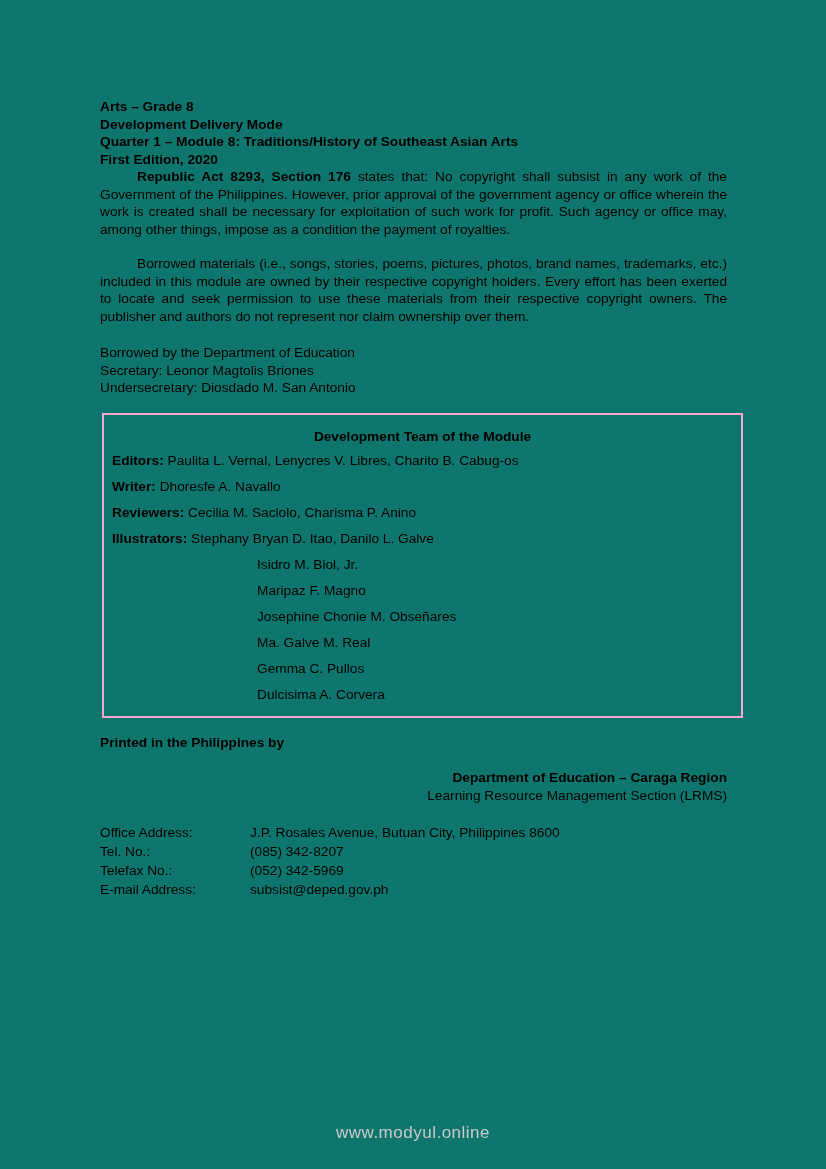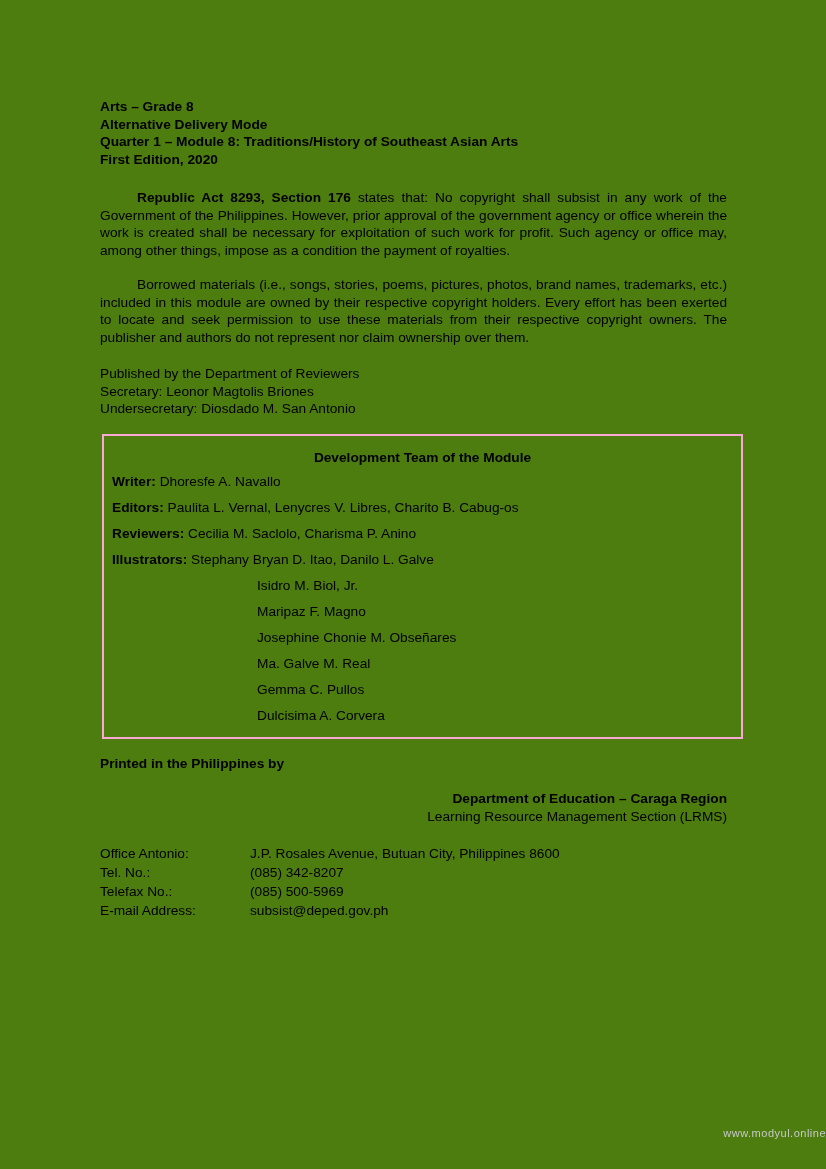--- a/index.html
+++ b/index.html
@@ -4,37 +4,37 @@
 <style>
   html, body {
     margin: 0;
     padding: 0;
     background: #ffffff;
   }
   .page {
     position: relative;
     width: 826px;
     height: 1169px;
-    background: #4d7c0f;
+    background: #0f766e;
     font-family: "Liberation Sans", sans-serif;
     font-size: 13.7px;
     line-height: 17.5px;
     color: #000000;
     box-sizing: border-box;
     padding: 98px 99px 0 100px;
     overflow: hidden;
   }
   .bold { font-weight: bold; }
   .header-block div { font-weight: bold; }
   .para {
     text-align: justify;
     text-indent: 37px;
     margin: 0;
   }
-  .para1 { margin-top: 21px; }
+  .para1 { }
   .para2 { margin-top: 17px; }
   .published-block { margin-top: 19px; }
   .dev-box {
     margin-top: 16px;
     margin-left: 2px;
     width: 621px;
     border: 2px solid #f9a8d4;
     padding: 11px 8px 8px 8px;
   }
   .dev-box-title {
@@ -60,82 +60,82 @@
     line-height: 19px;
   }
   .contact-row .contact-label {
     flex: 0 0 150px;
   }
   .footer-watermark {
     position: absolute;
     left: 0;
     right: 0;
     bottom: 26px;
-    text-align: right;
+    text-align: center;
     color: #c9c9c9;
-    font-size: 11px;
+    font-size: 17px;
     line-height: 20px;
     letter-spacing: 0.5px;
   }
 </style>
 </head>
 <body>
 
 <div class="page">
 
   <div class="header-block">
     <div>Arts – Grade 8</div>
-    <div>Alternative Delivery Mode</div>
+    <div>Development Delivery Mode</div>
     <div>Quarter 1 – Module 8: Traditions/History of Southeast Asian Arts</div>
     <div>First Edition, 2020</div>
   </div>
 
   <p class="para para1"><span class="bold">Republic Act 8293, Section 176</span><span> states that: No copyright shall subsist in any work of the Government of the Philippines. However, prior approval of the government agency or office wherein the work is created shall be necessary for exploitation of such work for profit. Such agency or office may, among other things, impose as a condition the payment of royalties.</span></p>
 
   <p class="para para2">Borrowed materials (i.e., songs, stories, poems, pictures, photos, brand names, trademarks, etc.) included in this module are owned by their respective copyright holders. Every effort has been exerted to locate and seek permission to use these materials from their respective copyright owners. The publisher and authors do not represent nor claim ownership over them.</p>
 
   <div class="published-block">
-    <div>Published by the Department of Reviewers</div>
+    <div>Borrowed by the Department of Education</div>
     <div>Secretary: Leonor Magtolis Briones</div>
     <div>Undersecretary: Diosdado M. San Antonio</div>
   </div>
 
   <div class="dev-box">
     <div class="dev-box-title">Development Team of the Module</div>
+    <div class="dev-row"><span class="label">Editors:</span> <span>Paulita L. Vernal, Lenycres V. Libres, Charito B. Cabug-os</span></div>
     <div class="dev-row"><span class="label">Writer:</span> <span>Dhoresfe A. Navallo</span></div>
-    <div class="dev-row"><span class="label">Editors:</span> <span>Paulita L. Vernal, Lenycres V. Libres, Charito B. Cabug-os</span></div>
     <div class="dev-row"><span class="label">Reviewers:</span> <span>Cecilia M. Saclolo, Charisma P. Anino</span></div>
     <div class="dev-row"><span class="label">Illustrators:</span> <span>Stephany Bryan D. Itao, Danilo L. Galve</span></div>
     <div class="mgmt-member">Isidro M. Biol, Jr.</div>
     <div class="mgmt-member">Maripaz F. Magno</div>
     <div class="mgmt-member">Josephine Chonie M. Obseñares</div>
     <div class="mgmt-member">Ma. Galve M. Real</div>
     <div class="mgmt-member">Gemma C. Pullos</div>
     <div class="mgmt-member">Dulcisima A. Corvera</div>
   </div>
 
   <div class="printed-by">Printed in the Philippines by</div>
 
   <div class="publisher-block">
     <div class="publisher-name">Department of Education – Caraga Region</div>
     <div>Learning Resource Management Section (LRMS)</div>
   </div>
 
   <div class="contact-block">
     <div class="contact-row">
-        <span class="contact-label">Office Antonio:</span>
+        <span class="contact-label">Office Address:</span>
         <span>J.P. Rosales Avenue, Butuan City, Philippines 8600</span>
       </div>
     <div class="contact-row">
         <span class="contact-label">Tel. No.:</span>
         <span>(085) 342-8207</span>
       </div>
     <div class="contact-row">
         <span class="contact-label">Telefax No.:</span>
-        <span>(085) 500-5969</span>
+        <span>(052) 342-5969</span>
       </div>
     <div class="contact-row">
         <span class="contact-label">E-mail Address:</span>
         <span>subsist@deped.gov.ph</span>
       </div>
   </div>
 
   <div class="footer-watermark">www.modyul.online</div>
 
 </div>

